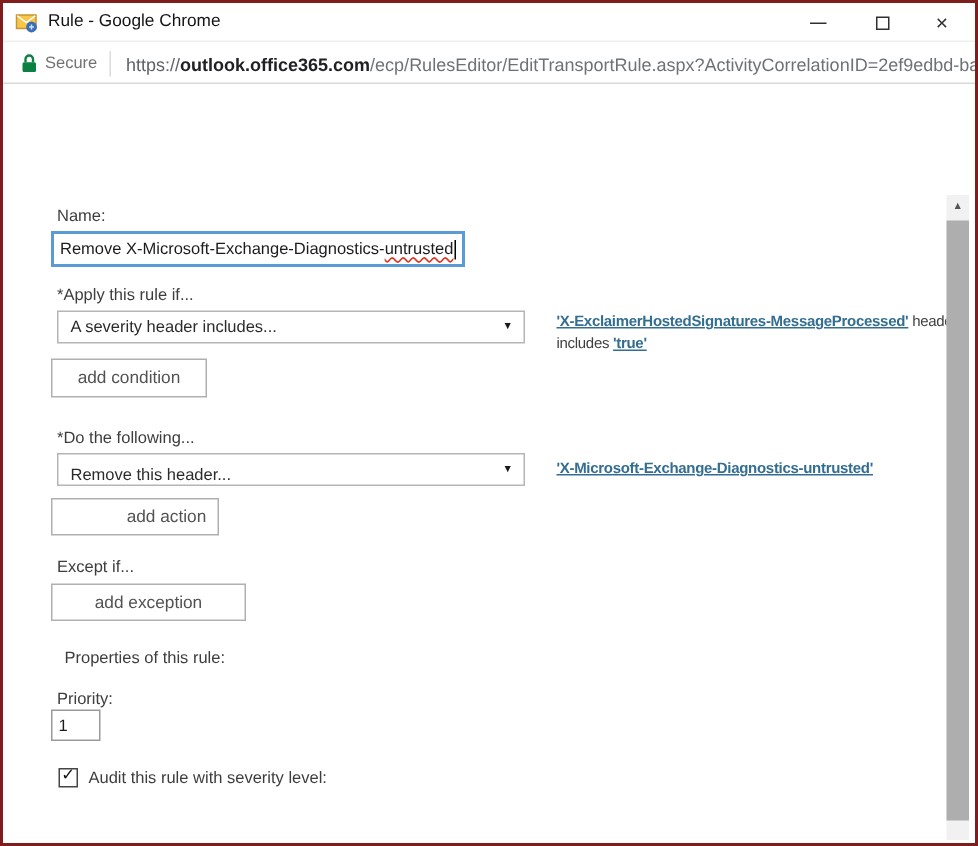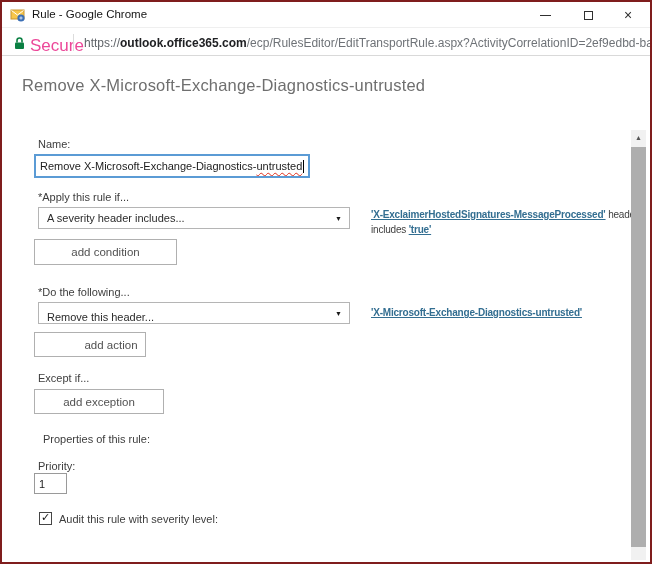--- a/index.html
+++ b/index.html
@@ -16,21 +16,21 @@
   .winbtn{position:absolute;top:0;width:40px;height:26px;display:flex;align-items:center;justify-content:center;cursor:default;}
   .winbtn.min{left:523px;}
   .winbtn.max{left:566px;}
   .winbtn.close{left:606px;}
   .min-glyph{display:block;width:11px;height:1px;background:#303030;}
   .max-glyph{display:block;width:9px;height:9px;border:1px solid #303030;background:#fff;}
   .close-glyph{font-size:14px;color:#303030;line-height:1;}
   
   .urlbar{position:absolute;left:0;top:27px;right:0;height:27px;background:#fff;border-bottom:1px solid #d9d9d9;}
   .lock{position:absolute;left:12px;top:7px;width:11px;height:13px;}
-  .secure{position:absolute;left:28px;top:7px;font-size:17px;color:#ec4899;}
+  .secure{position:absolute;left:28px;top:7px;font-size:11px;color:#737373;}
   .url-divider{position:absolute;left:71px;top:5px;width:1px;height:17px;background:#dcdcdc;}
   .url{position:absolute;left:82px;top:7px;right:0;font-size:12px;white-space:nowrap;overflow:hidden;color:#5f6368;}
   .url .domain{color:#202124;font-weight:700;}
   .url .path{color:#6e7277;}
   
   .content{position:absolute;left:0;top:55px;right:0;bottom:0;background:#fff;}
   .page-title{position:absolute;left:20px;top:19px;margin:0;font-size:16.5px;font-weight:400;color:#6f6f6f;letter-spacing:.2px;white-space:nowrap;}
   
   .lbl{position:absolute;font-size:11px;color:#3d3d3d;white-space:nowrap;}
   .lbl-name{left:36px;top:81px;}
@@ -45,21 +45,21 @@
   .sel-action{left:36px;top:245px;width:312px;align-items:flex-end;}
   .sel-severity{left:32px;top:473px;width:84px;padding:0 16px 0 7px;}
   .sel-arrow{position:absolute;right:7px;top:50%;transform:translateY(-50%);font-size:7px;color:#1a1a1a;}
   .summary{position:absolute;left:369px;width:262px;font-size:10px;letter-spacing:-.2px;line-height:15px;color:#3f3f3f;}
   .sum-condition{top:150px;}
   .sum-action{top:248px;}
   .sumline{white-space:nowrap;}
   .lnk{color:#336e91;font-weight:700;text-decoration:underline;cursor:pointer;}
   .btn{position:absolute;border:1px solid #b0b0b0;background:#fff;font-family:"Liberation Sans",sans-serif;
     font-size:11.5px;color:#525252;display:flex;align-items:center;justify-content:center;cursor:default;}
-  .btn-condition{left:32px;top:182px;width:143px;height:26px;}
+  .btn-condition{left:32px;top:182px;width:104px;height:26px;}
   .btn-action{left:32px;top:275px;width:112px;height:25px;padding-left:48px;}
   .btn-exception{left:32px;top:332px;width:130px;height:25px;}
   .lbl-do{left:36px;top:229px;}
   .lbl-except{left:36px;top:315px;}
   .lbl-props{left:41px;top:376px;text-align:right;}
   .lbl-priority{left:36px;top:403px;text-align:right;}
   .priority-input{position:absolute;left:32px;top:416px;width:33px;height:21px;border:1px solid #9a9a9a;
     font-family:"Liberation Sans",sans-serif;font-size:11px;color:#1c1c1c;padding:0 0 0 4px;}
   .checkbox{position:absolute;left:37px;top:455px;width:13px;height:13px;border:1px solid #454545;background:#fff;
     display:flex;align-items:center;justify-content:center;}
@@ -104,21 +104,20 @@
         <path d="M3 5.5 V3.5 a2.5 2.5 0 0 1 5 0 V5.5" fill="none" stroke="#0b8043" stroke-width="1.6"></path>
       </svg>
     </span>
     <span class="secure">Secure</span>
     <span class="url-divider"></span>
     <span class="url"><span>https://</span><span class="domain">outlook.office365.com</span><span class="path">/ecp/RulesEditor/EditTransportRule.aspx?ActivityCorrelationID=2ef9edbd-baeb-bcc</span></span>
   </div>
 
   <div class="content">
 
-    <h1 class="page-title">Remove X-Microsoft-Exchange-Diagnostics-untrusted</h1>
 
     <span class="lbl lbl-name">Name:</span>
     <div class="namefield">
         <span>Remove X-Microsoft-Exchange-Diagnostics-</span>
         <span class="flagged">untrusted</span>
         <span class="caret"></span>
       </div>
 
     <span class="lbl lbl-apply">*Apply this rule if...</span>
     <div class="select sel-condition">

